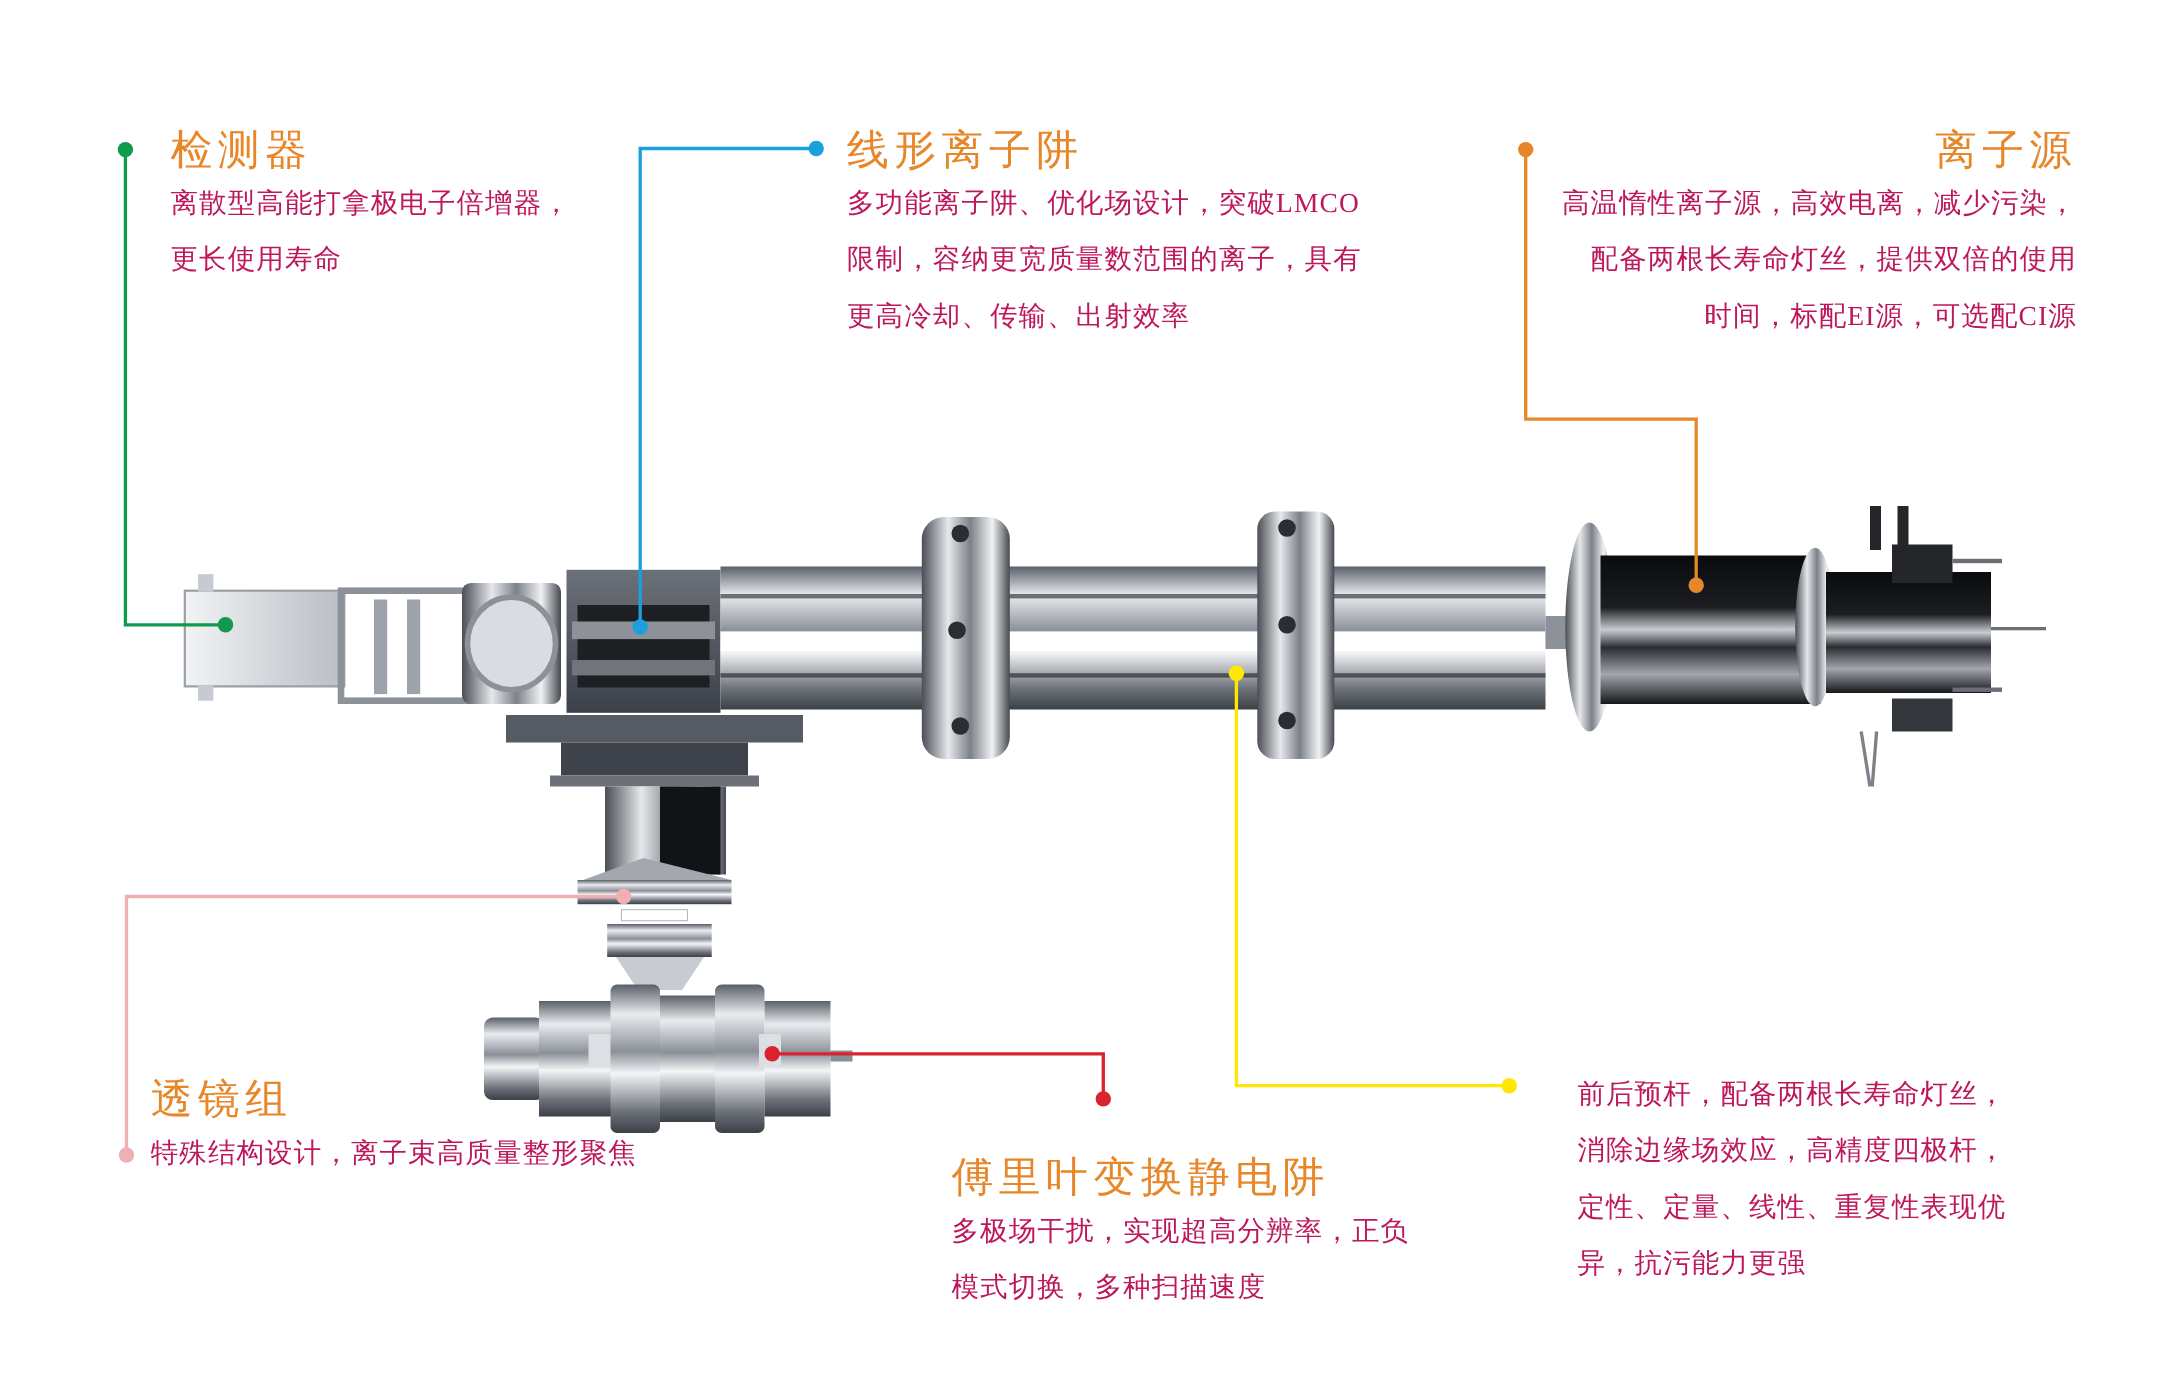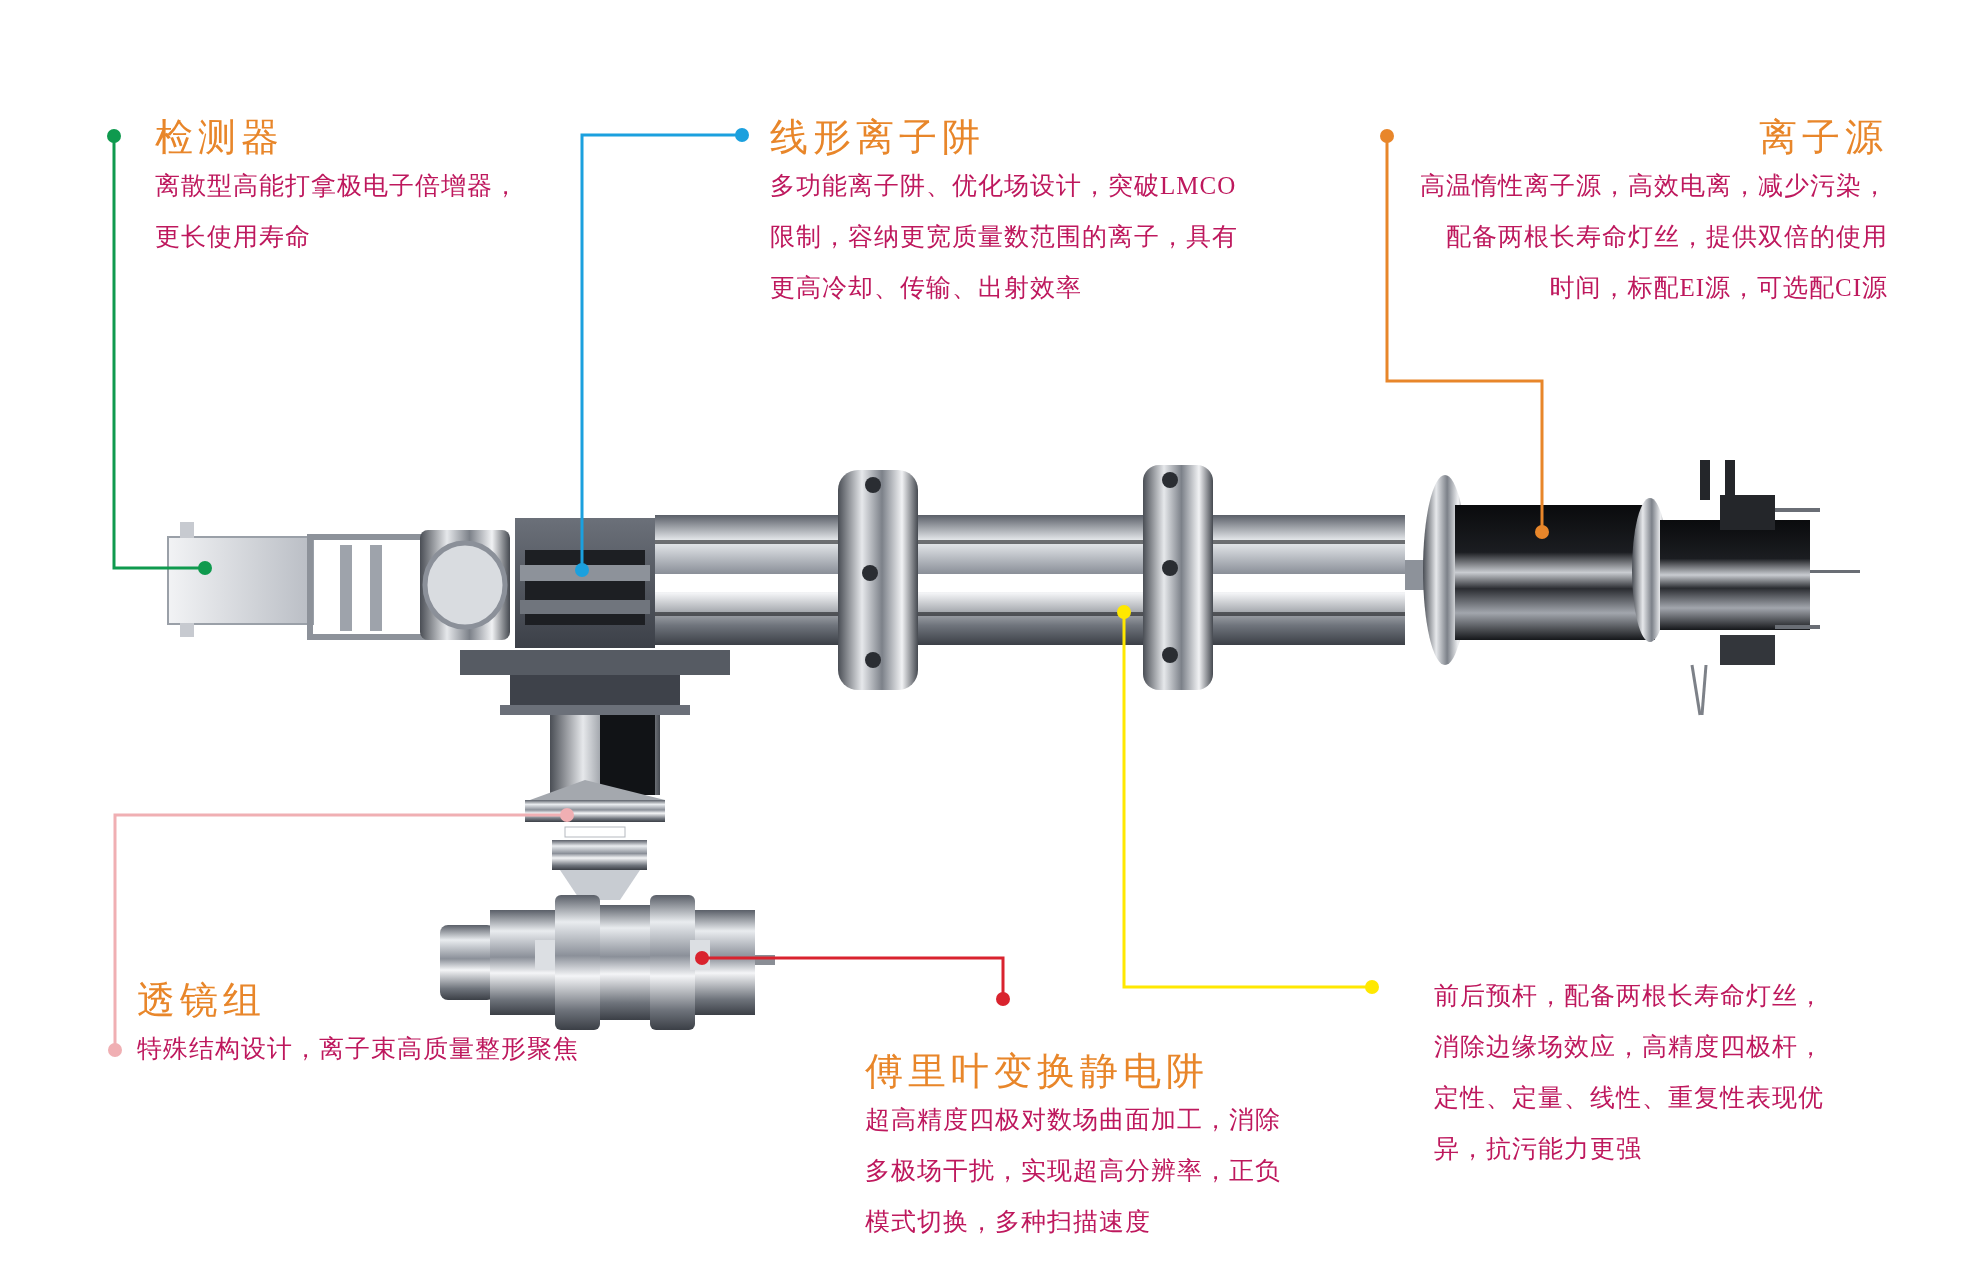--- a/index.html
+++ b/index.html
@@ -174,21 +174,20 @@
   <p class="desc">时间，标配EI源，可选配CI源</p>
 </div>
 
 <div class="block" style="left:137px;top:977px;">
   <h2 class="title">透镜组</h2>
   <p class="desc">特殊结构设计，离子束高质量整形聚焦</p>
 </div>
 
 <div class="block" style="left:865px;top:1024px;margin-top:24px;">
   <h2 class="title">傅里叶变换静电阱</h2>
-  <p class="desc">超高精度四极对数场曲面加工，消除</p>
   <p class="desc">多极场干扰，实现超高分辨率，正负</p>
   <p class="desc">模式切换，多种扫描速度</p>
 </div>
 
 <div class="block" style="left:1434px;top:970px;">
   <p class="desc">前后预杆，配备两根长寿命灯丝，</p>
   <p class="desc">消除边缘场效应，高精度四极杆，</p>
   <p class="desc">定性、定量、线性、重复性表现优</p>
   <p class="desc">异，抗污能力更强</p>
 </div>

